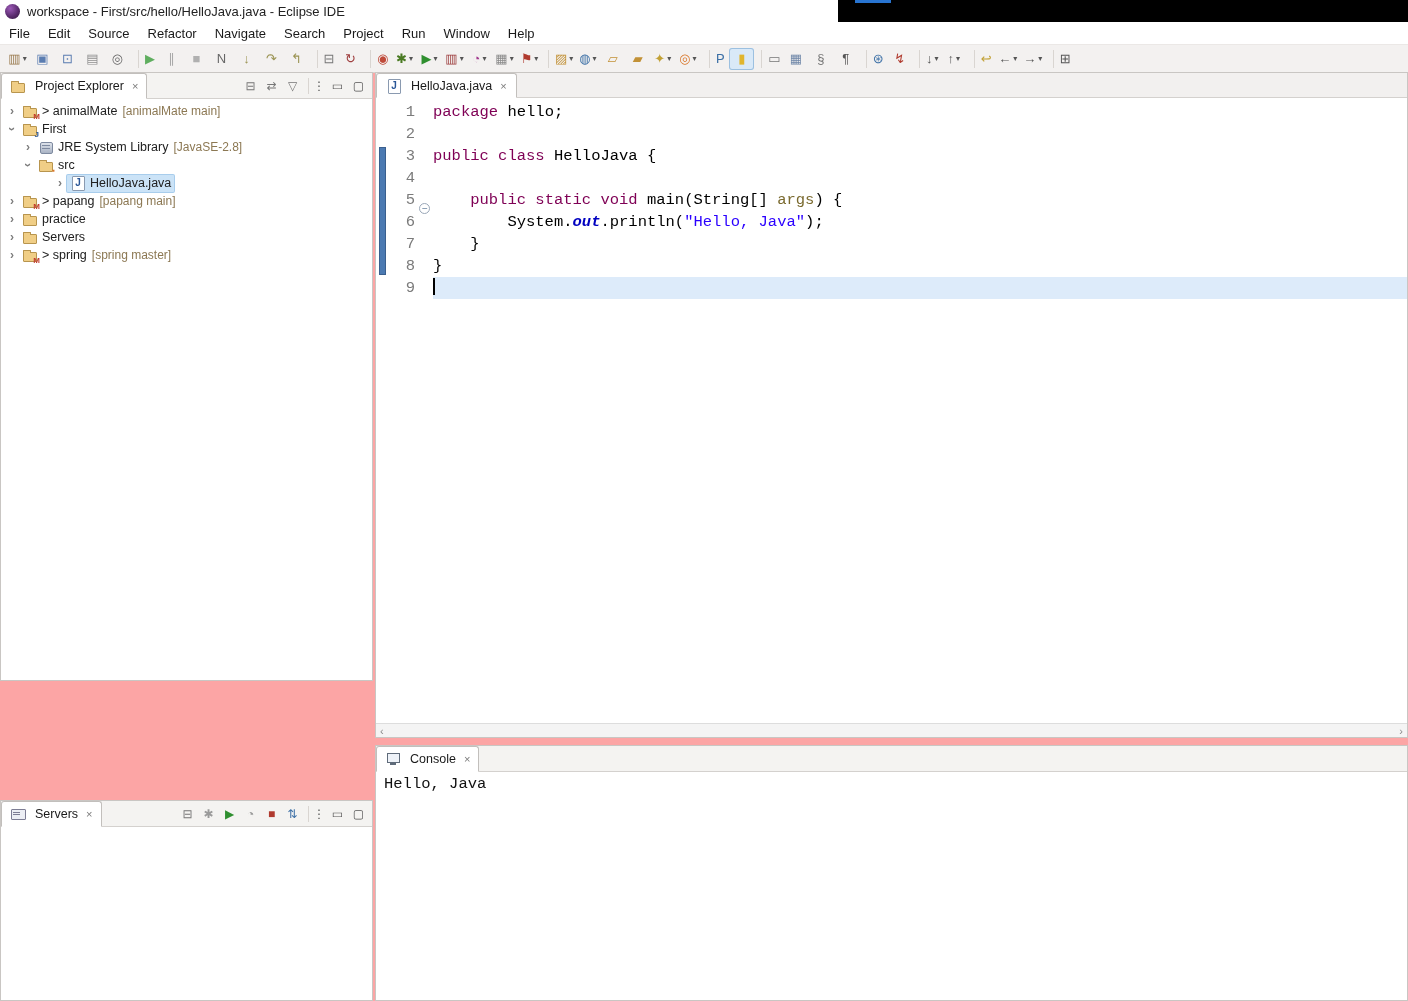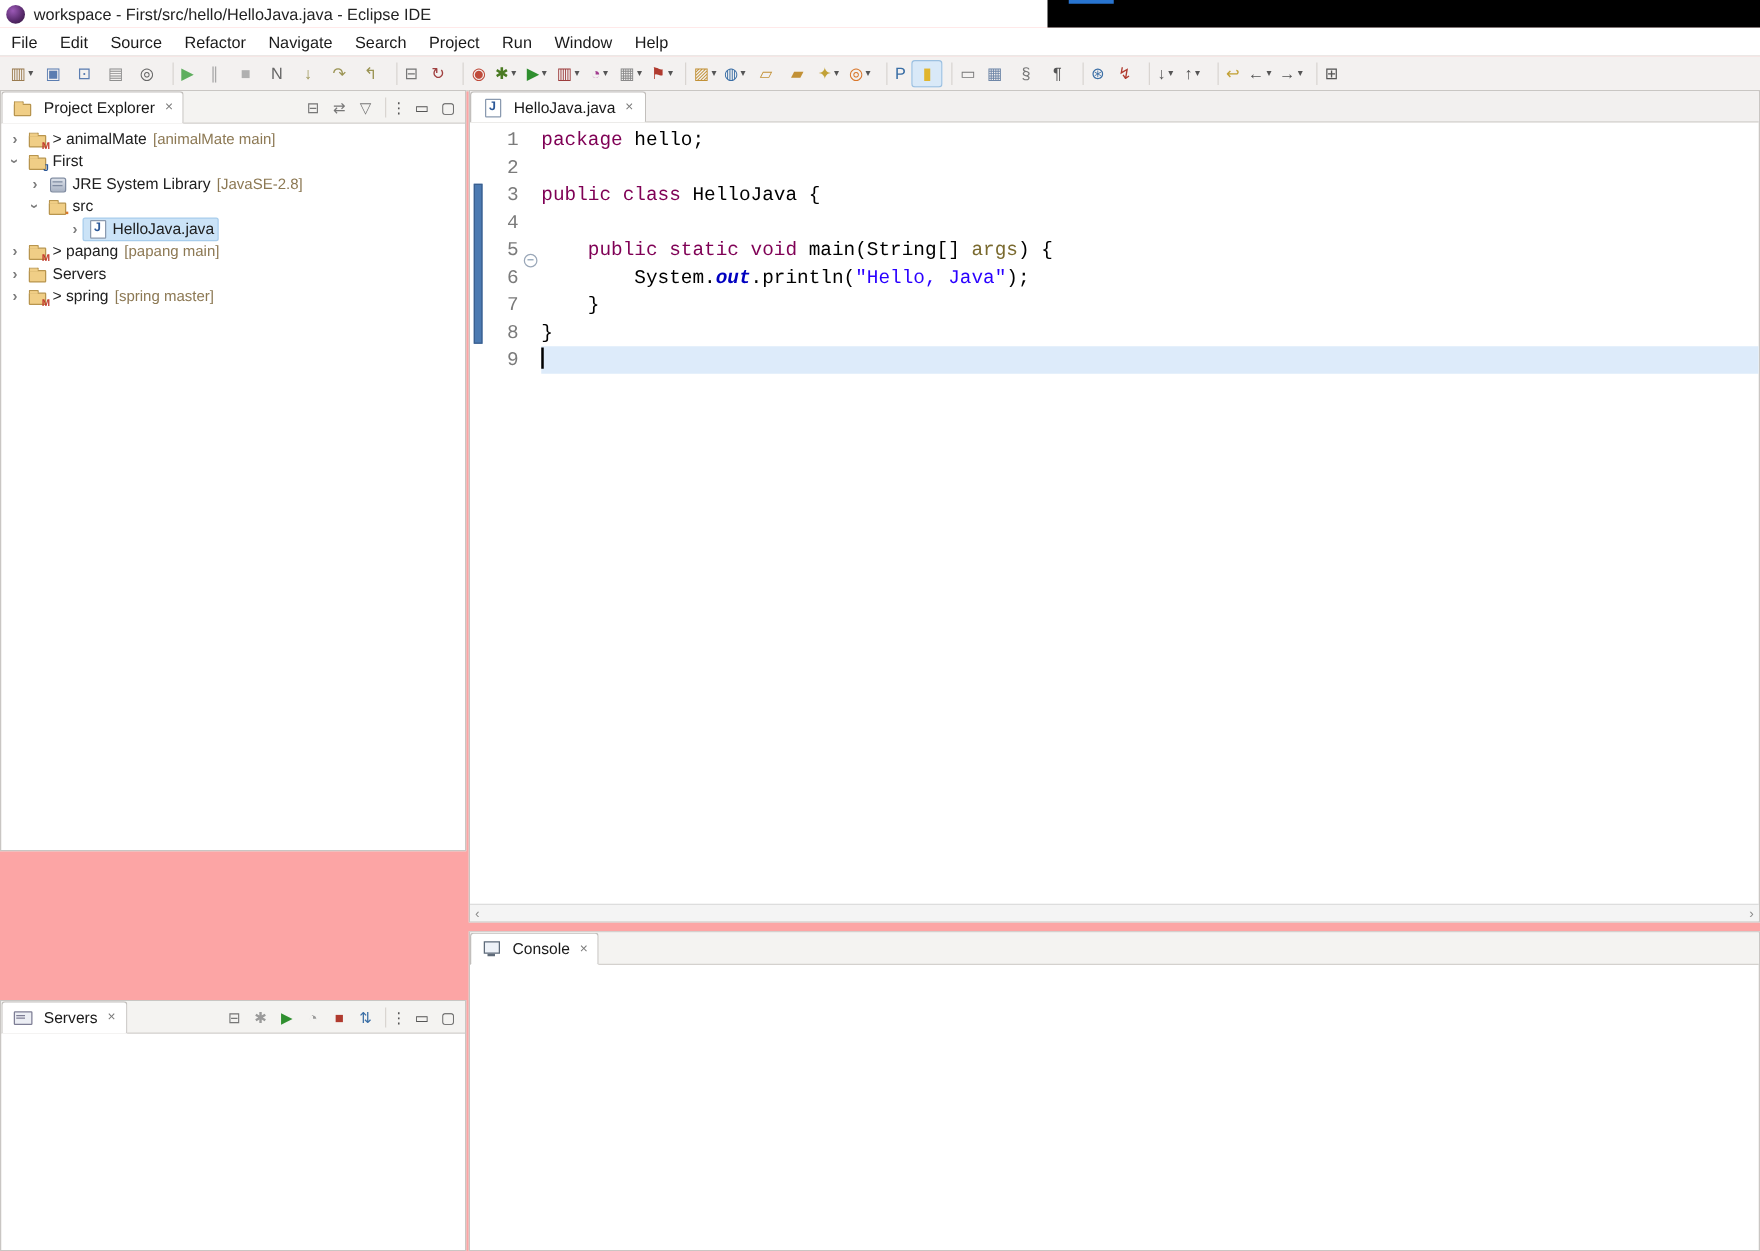--- a/index.html
+++ b/index.html
@@ -479,20 +479,30 @@
     <span class="chevron collapsed"></span>
     <span class="row-body">
       <span class="tree-icon i-mvnproject">
                 <span class="badge">M</span>
               </span>
       <span class="tree-label">&gt; papang</span>
       <span class="decoration">[papang main]</span>
     </span>
   </div>
 
+  <div class="tree-row" style="padding-left: 4px;">
+    <span class="chevron collapsed"></span>
+    <span class="row-body">
+      <span class="tree-icon i-folder">
+                <span class="badge"></span>
+              </span>
+      <span class="tree-label">practice</span>
+
+    </span>
+  </div>
 
   <div class="tree-row" style="padding-left: 4px;">
     <span class="chevron collapsed"></span>
     <span class="row-body">
       <span class="tree-icon i-folder">
                 <span class="badge"></span>
               </span>
       <span class="tree-label">Servers</span>
 
     </span>
@@ -628,15 +638,16 @@
     </div>
 
     <div class="view console-view">
       <div class="view-tabs">
         <div class="tab selected">
           <span class="tree-icon i-console"></span>
           <span>Console</span>
           <span class="tab-close">×</span>
         </div>
       </div>
+      <div class="console-output">Hello, Java</div>
     </div>
   </div>
 </div>
 
 </body></html>

